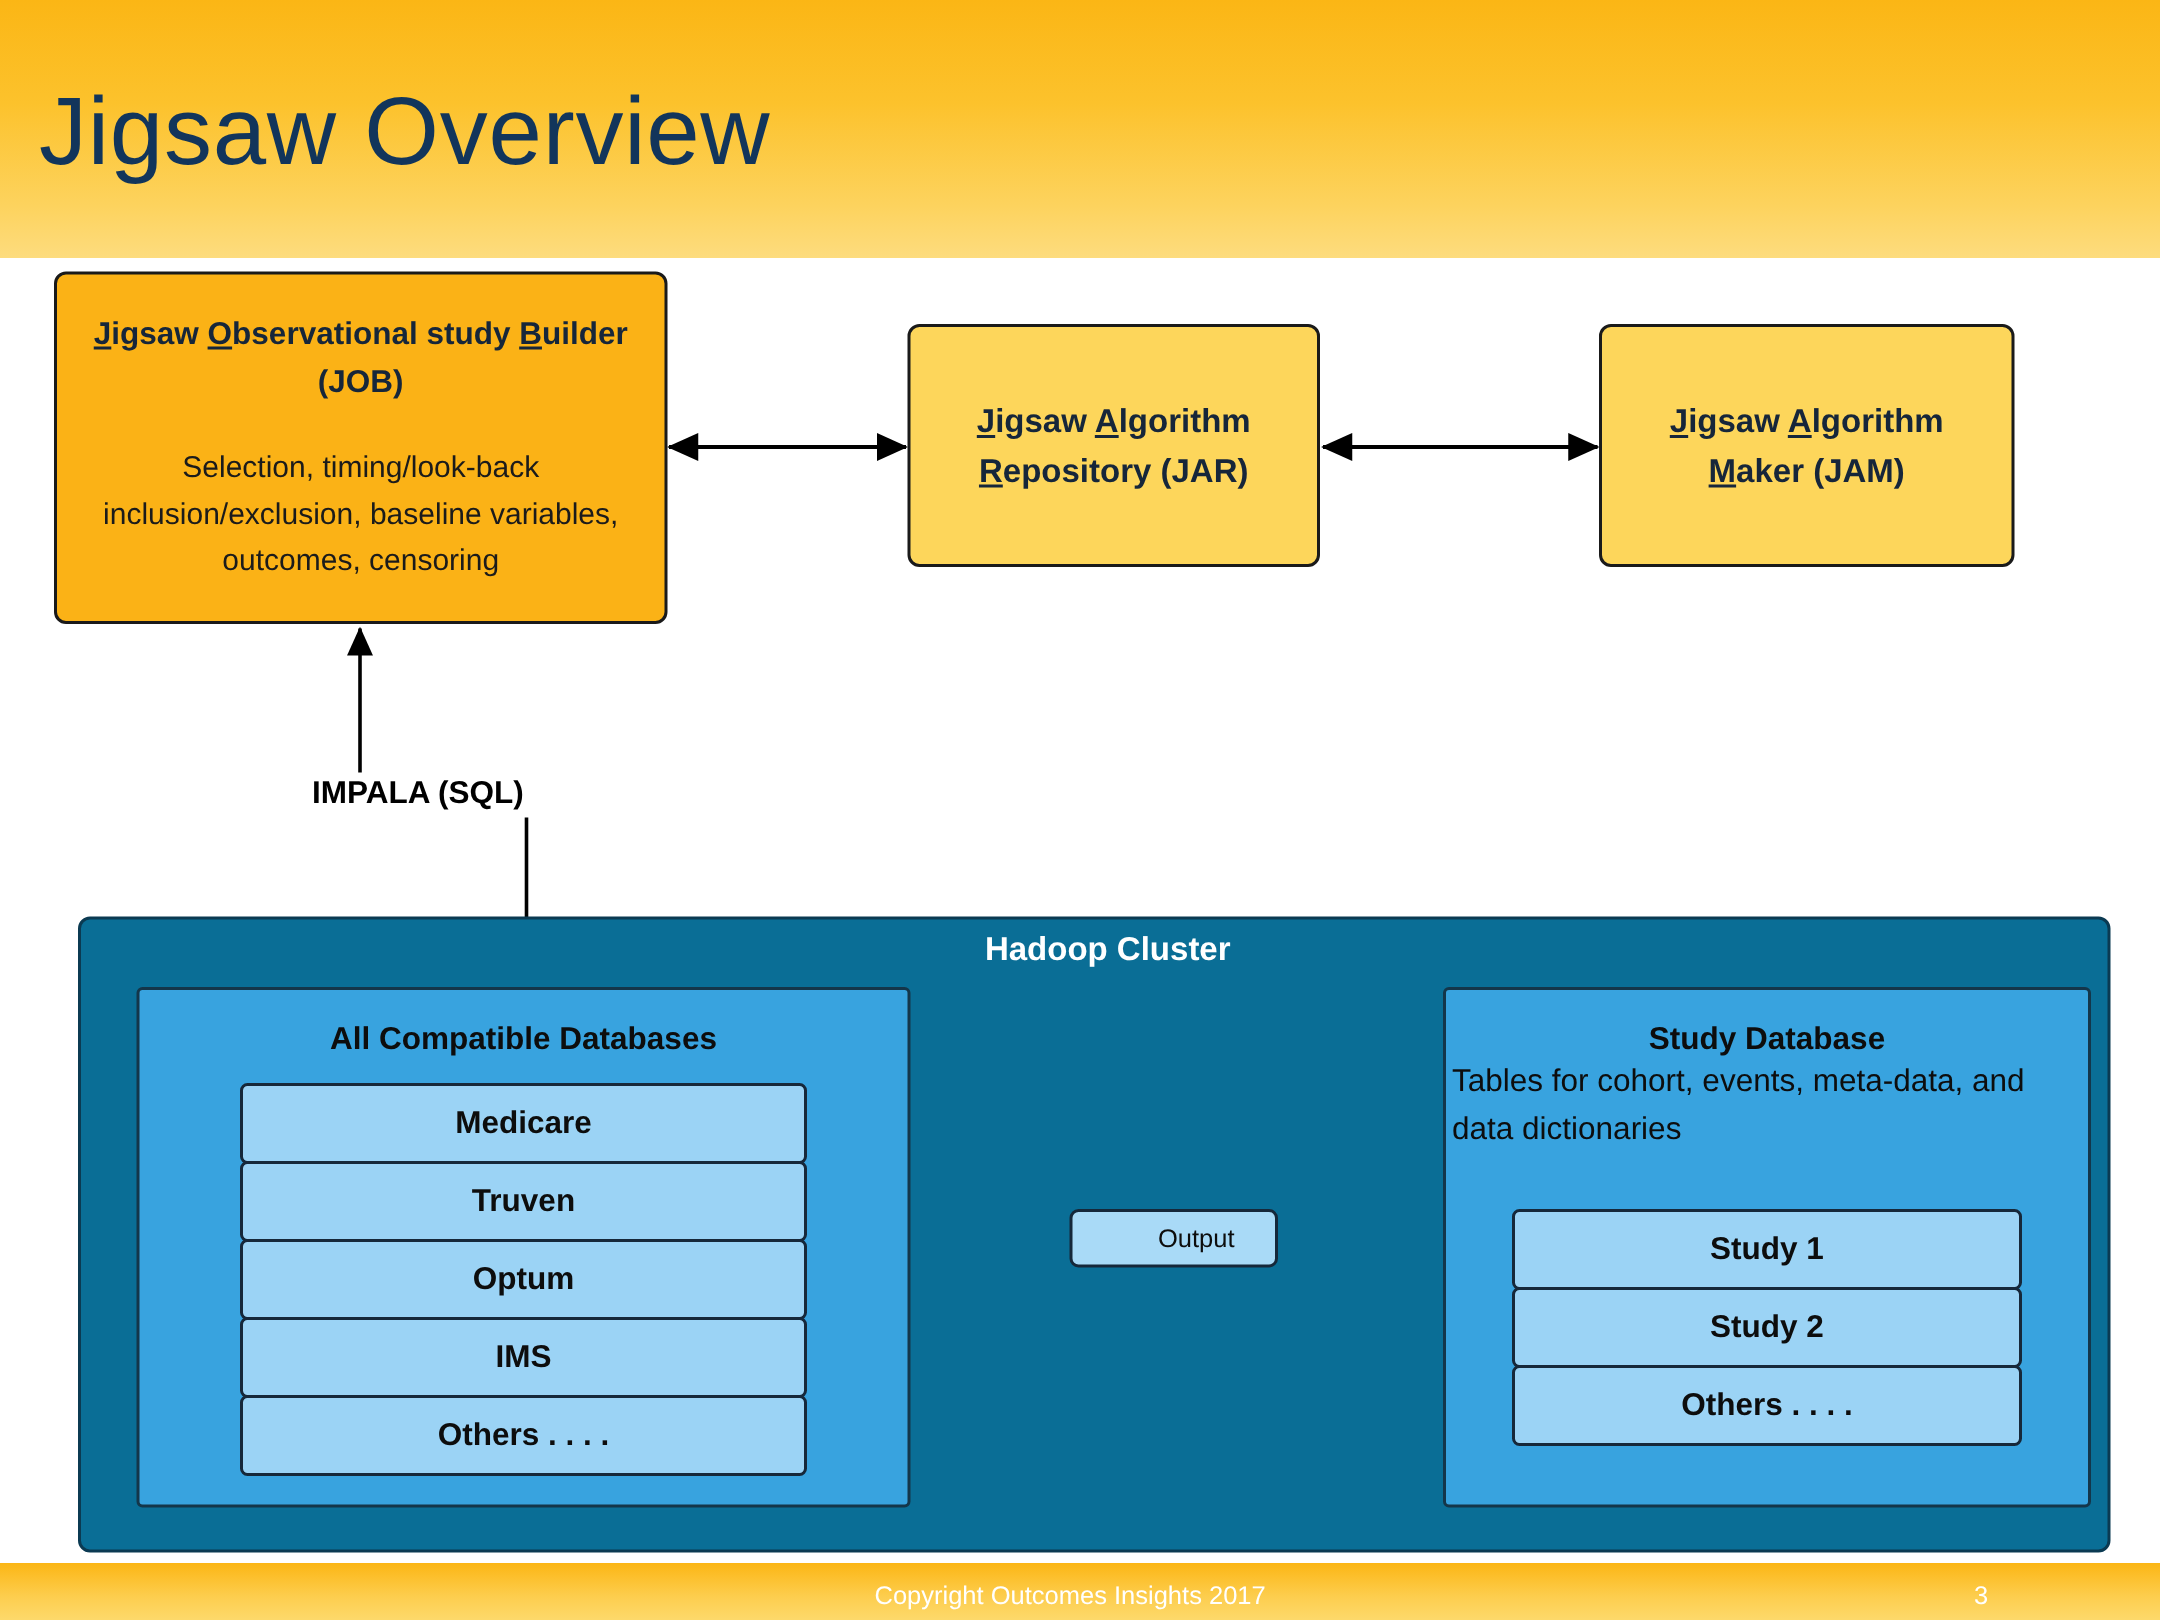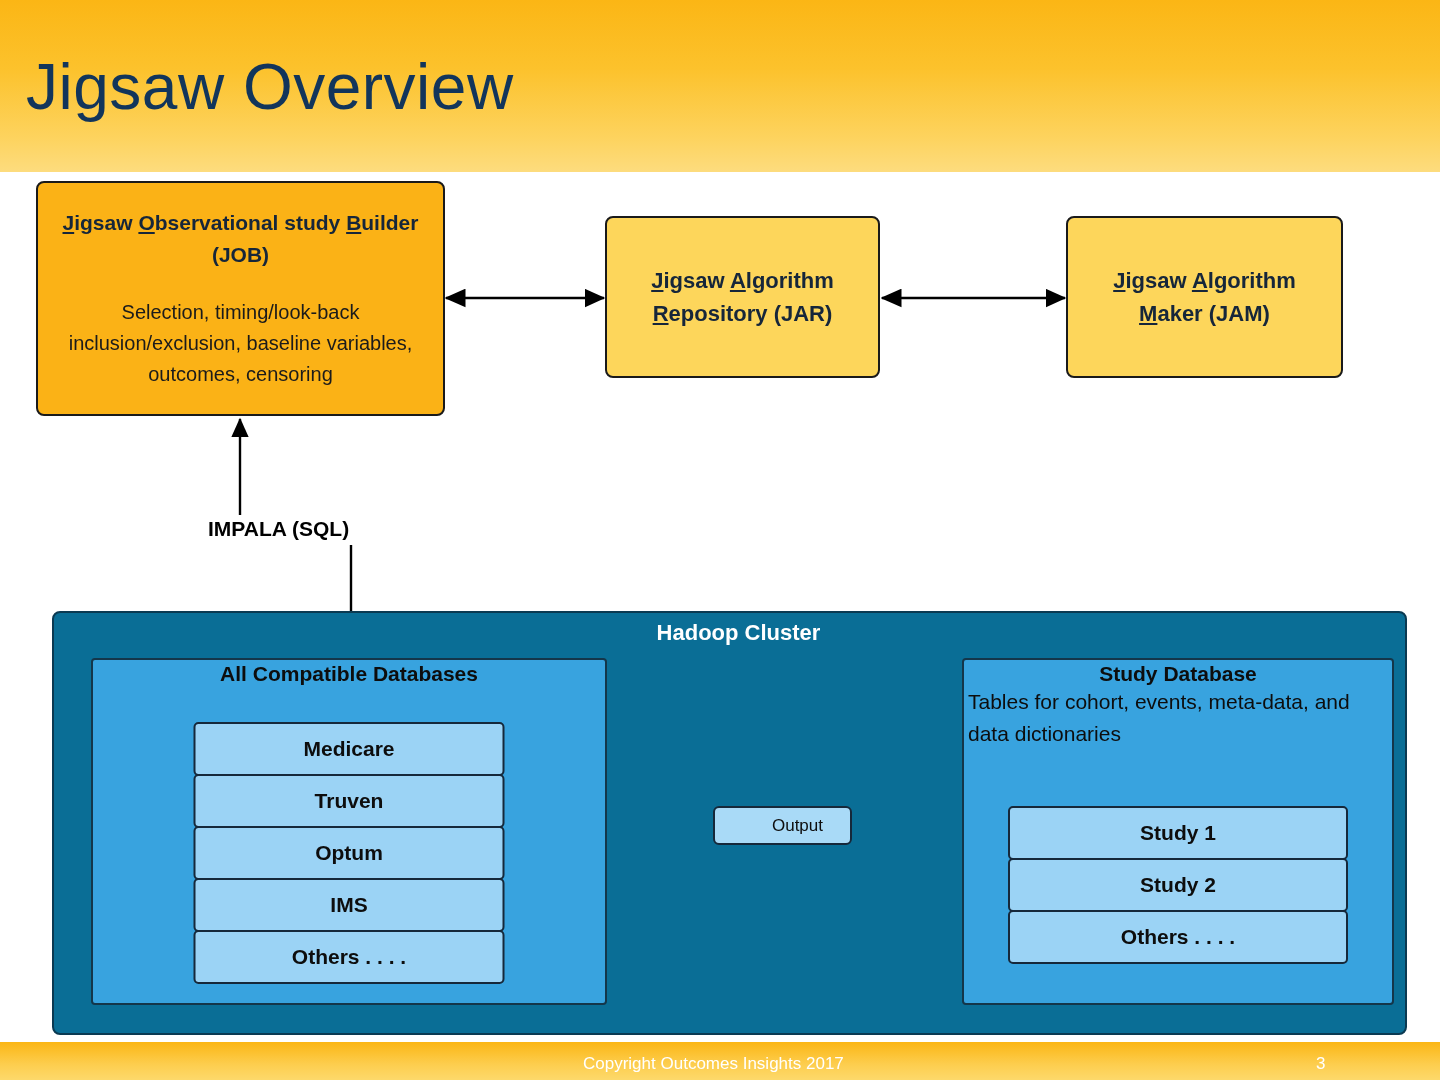--- a/index.html
+++ b/index.html
@@ -156,37 +156,37 @@
     left: 908px;
     top: 45px;
     width: 432px;
     height: 347px;
   }
   .panel-title {
     text-align: center;
     font-size: 21px;
     font-weight: bold;
     color: #0d0d0d;
-    margin-top: 2px;
+    margin-top: 21px;
   }
   .panel-sub {
     text-align: left;
     font-size: 21px;
     line-height: 32px;
     font-weight: 400;
     color: #0d0d0d;
     padding: 0 4px;
   }
 
   .item-stack {
     position: absolute;
     left: 50%;
     transform: translateX(-50%);
   }
-  #db-stack { top: 62px; width: 311px; }
+  #db-stack { top: 62px; width: 378px; }
   #study-stack { top: 146px; width: 340px; }
 
   .stack-item {
     box-sizing: border-box;
     background: #9BD3F5;
     border: 2px solid #16283a;
     border-radius: 5px;
     height: 54px;
     line-height: 50px;
     text-align: center;

